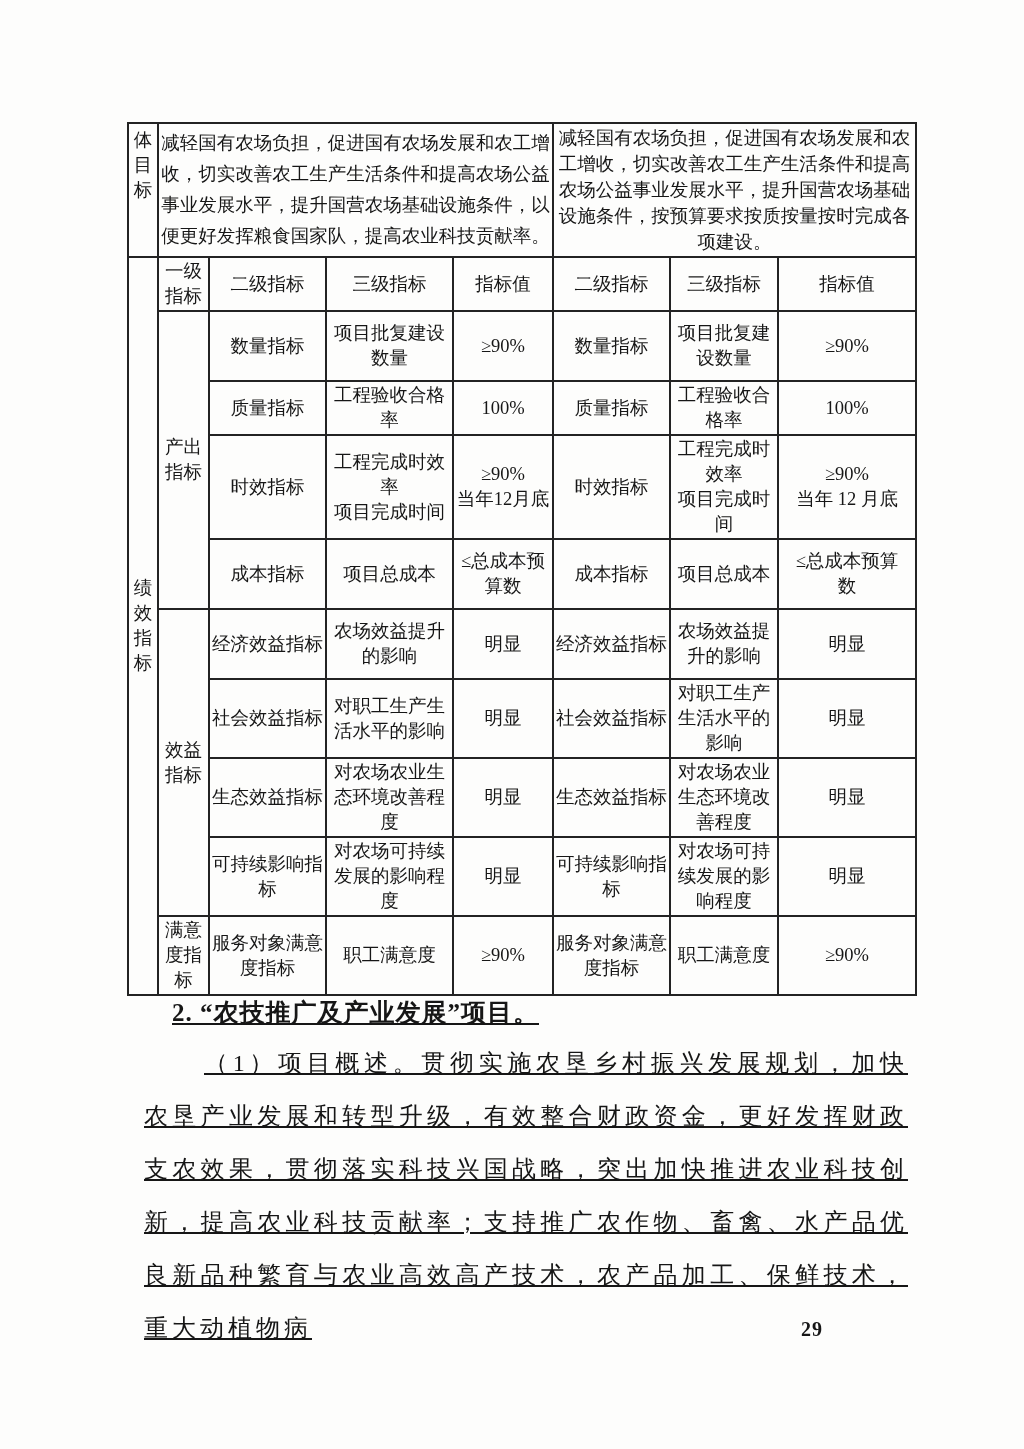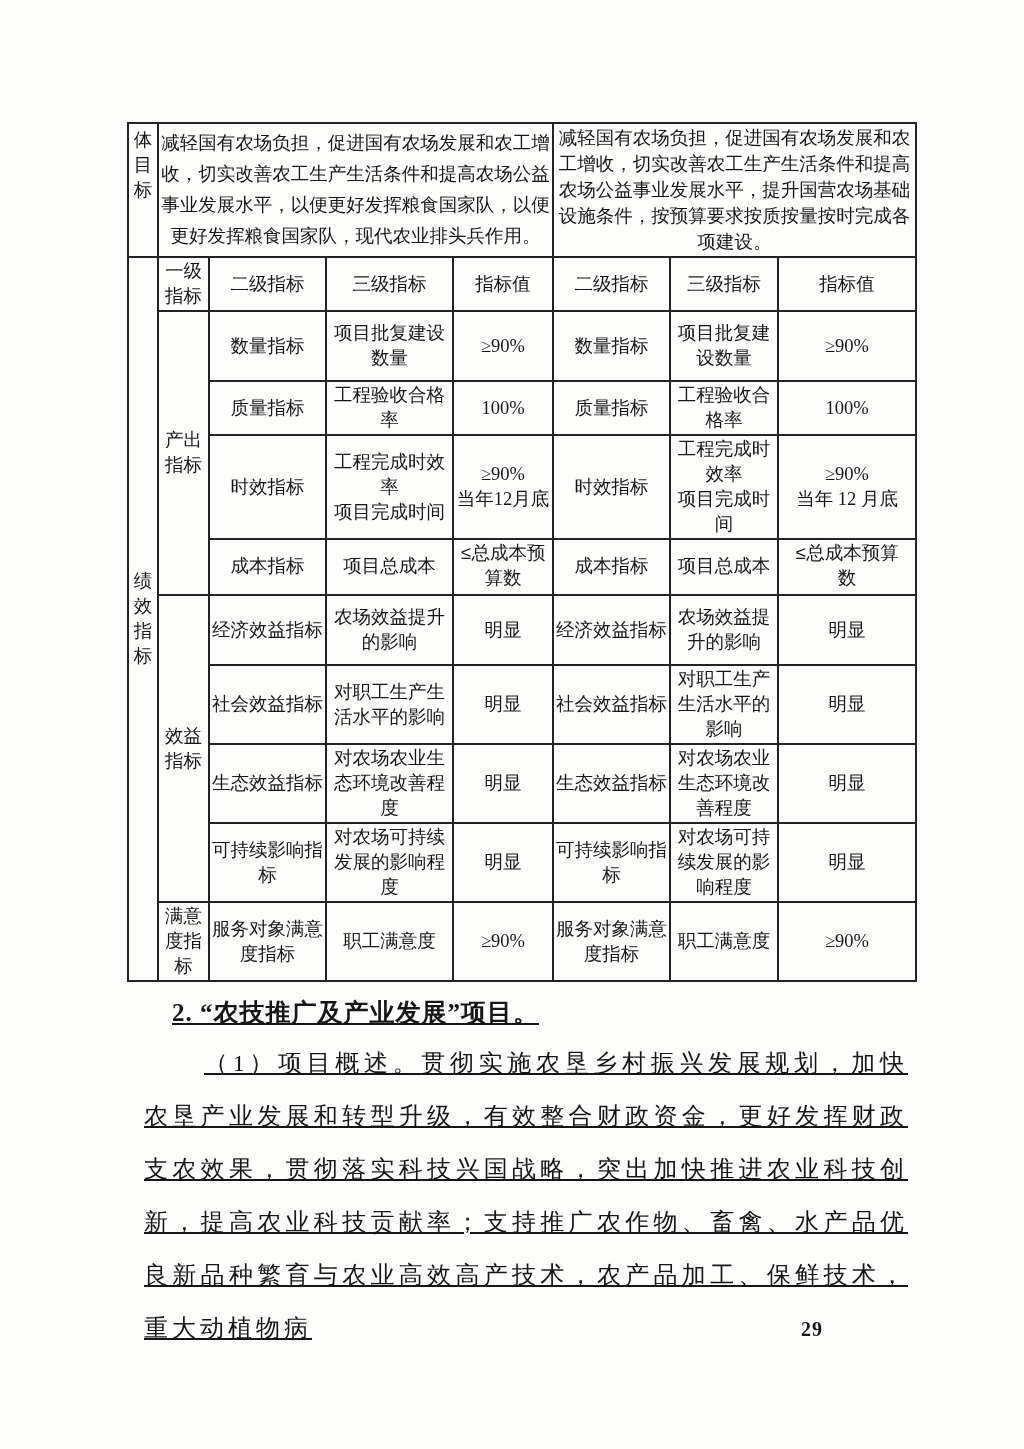--- a/index.html
+++ b/index.html
@@ -43,21 +43,21 @@
   td.vlab.top{vertical-align:top;padding-top:4px;}
   
   td.l3{text-align:left;padding-left:4px;}
   td.sat{line-height:24px;}
   
   tr.rh-goal{height:130px;}
   tr.rh-hdr{height:50px;}
   tr.rh-1{height:70px;}
   tr.rh-2{height:47px;}
   tr.rh-3{height:98px;}
-  tr.rh-4{height:56px;font-family:Liberation Mono, monospace;}
+  tr.rh-4{height:70px;}
   tr.rh-5{height:70px;}
   tr.rh-6{height:75px;}
   tr.rh-7{height:76px;}
   tr.rh-8{height:75px;border-radius:25px;}
   tr.rh-9{height:75px;}
   
   .body-block{
     position:absolute;left:100px;top:993px;width:808px;text-decoration:underline;
   }
   .heading{
@@ -96,21 +96,21 @@
       <col style="width:100px">
         <col style="width:117px">
         <col style="width:108px">
         <col style="width:138px">
     </colgroup>
     <tbody>
       <tr class="rh-goal">
         <td class="vlab top">体
 目
 标</td>
-        <td colspan="4" class="goal gl">减轻国有农场负担，促进国有农场发展和农工增收，切实改善农工生产生活条件和提高农场公益事业发展水平，以便更好发挥粮食国家队，以便更好发挥粮食国家队，现代农业排头兵作用。</td>
+        <td colspan="4" class="goal gl">减轻国有农场负担，促进国有农场发展和农工增收，切实改善农工生产生活条件和提高农场公益事业发展水平，提升国营农场基础设施条件，以便更好发挥粮食国家队，提高农业科技贡献率。</td>
         <td colspan="3" class="goal gr">减轻国有农场负担，促进国有农场发展和农工增收，切实改善农工生产生活条件和提高农场公益事业发展水平，提升国营农场基础设施条件，按预算要求按质按量按时完成各项建设。</td>
       </tr>
 
       <tr class="rh-hdr">
         <td rowspan="10" class="vlab">绩
 效
 指
 标</td>
         <td>一级
 指标</td>

